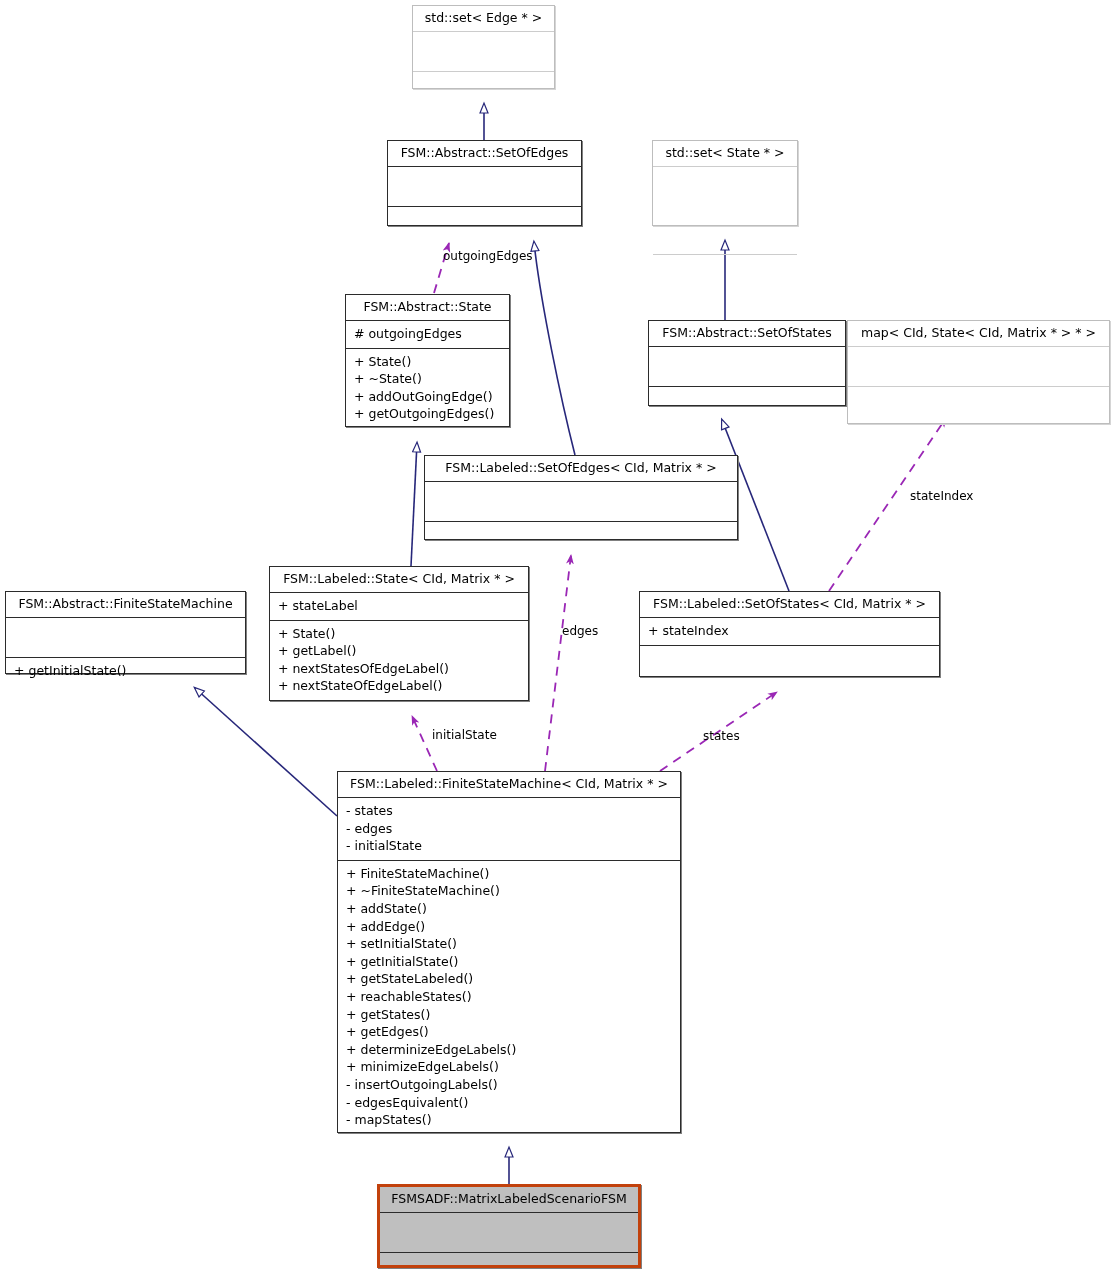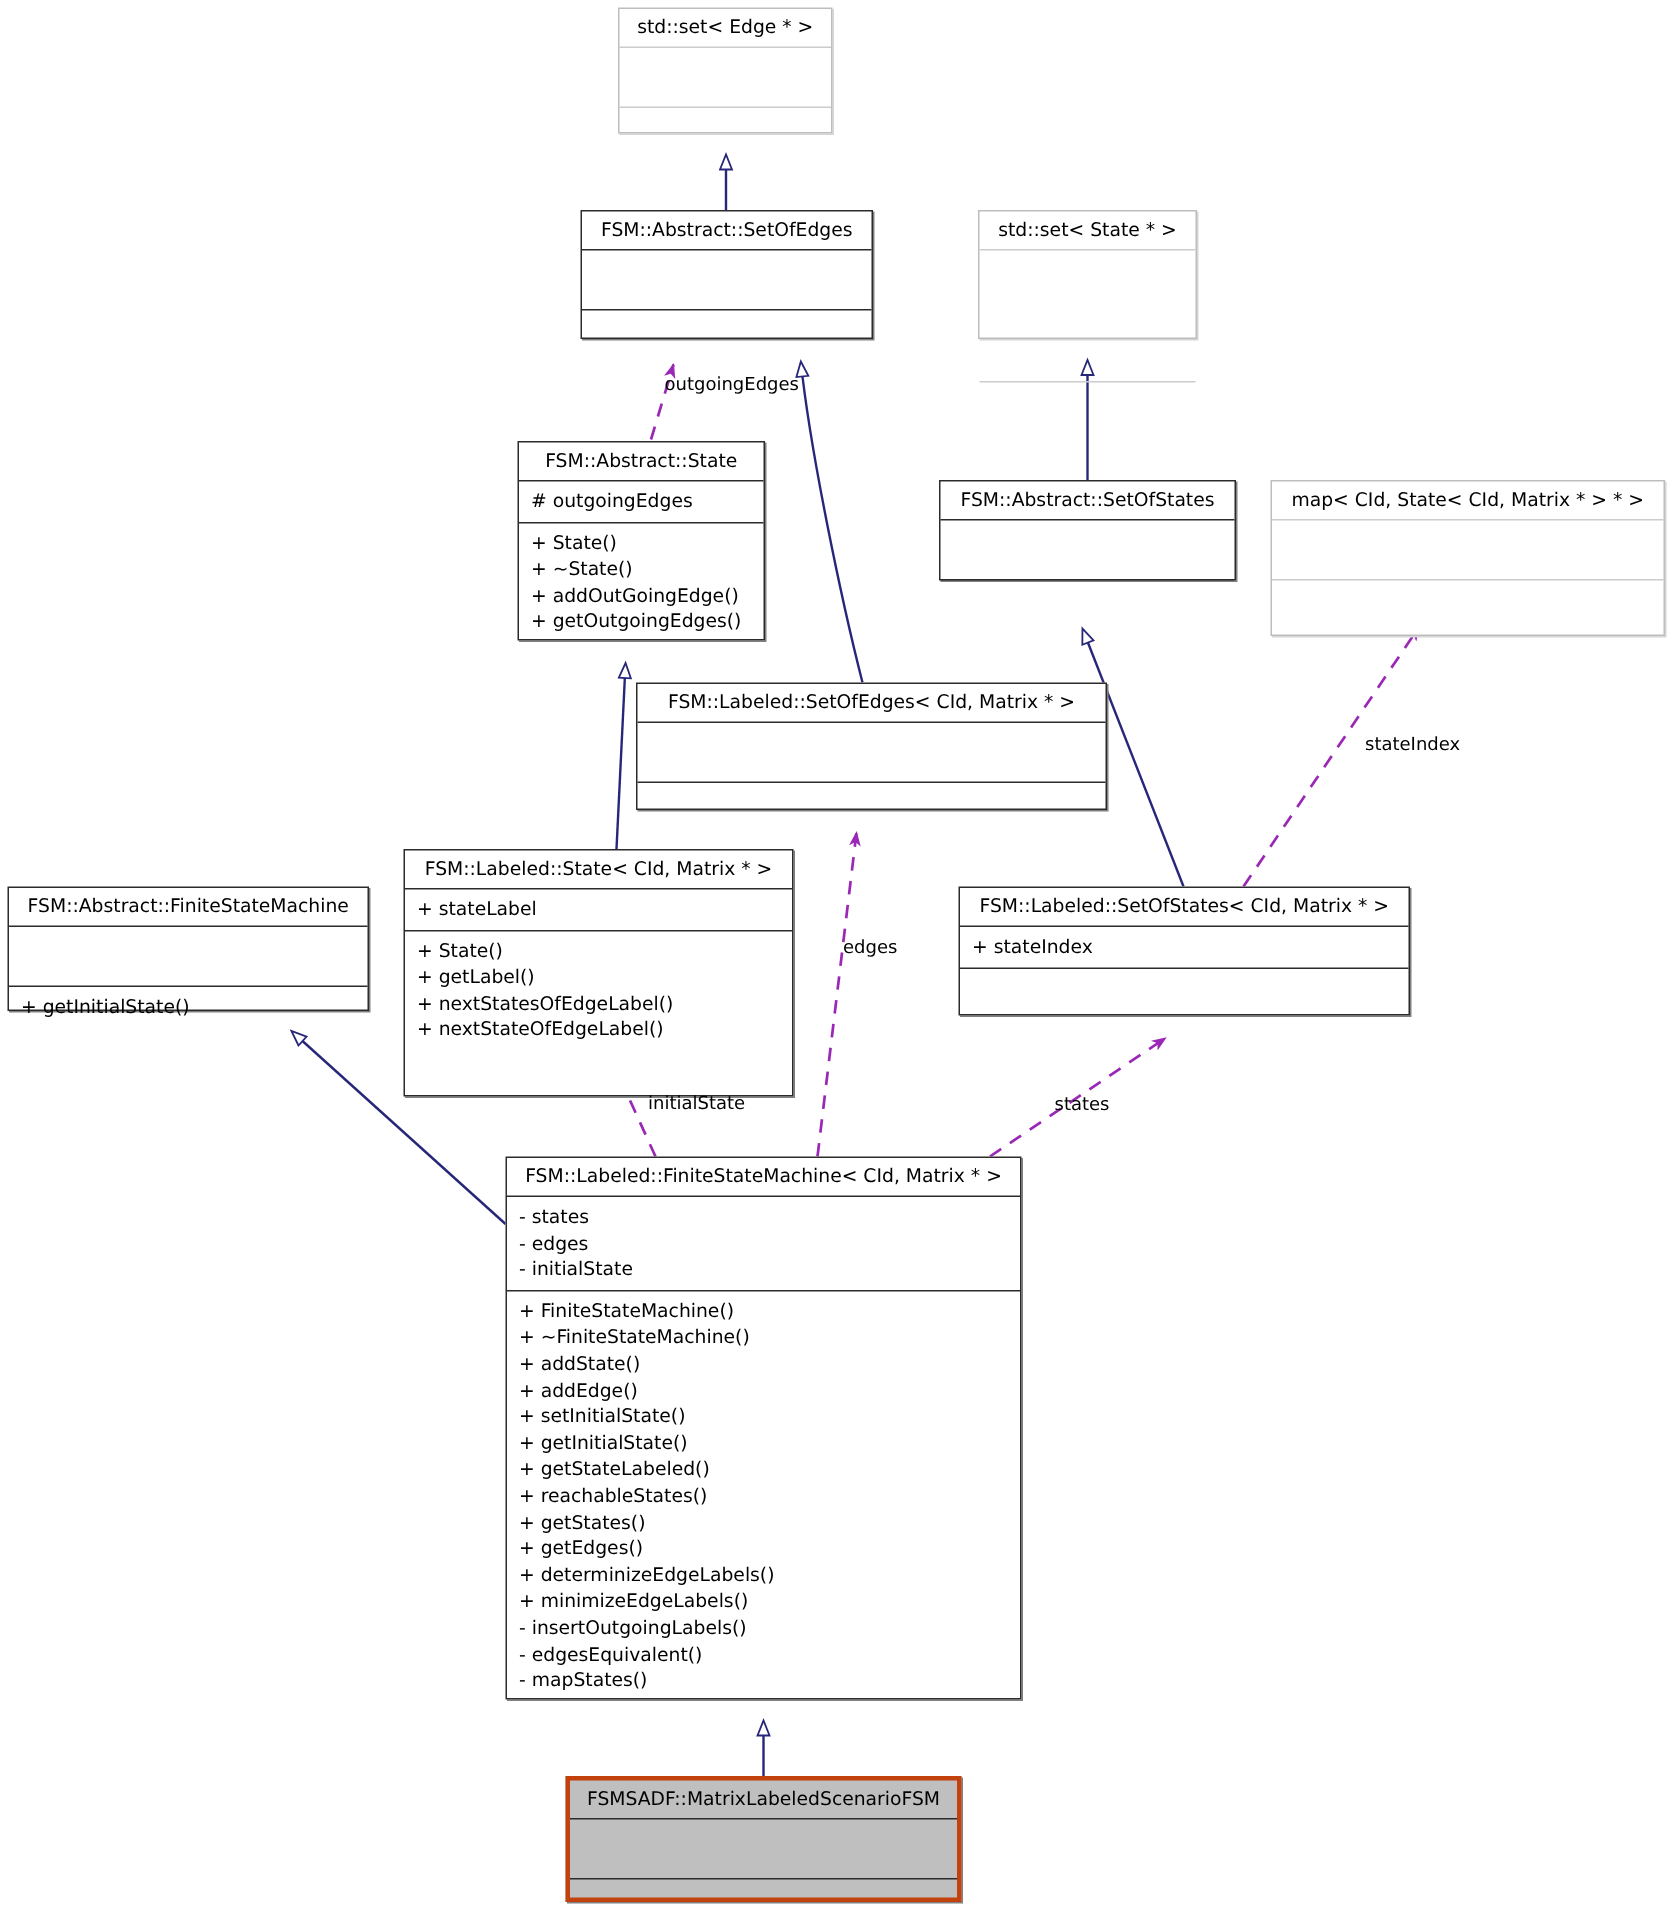--- a/index.html
+++ b/index.html
@@ -139,21 +139,21 @@
       <span class="member"># outgoingEdges</span>
     </div>
     <div class="node-ops">
       <span class="member">+ State()</span>
       <span class="member">+ ~State()</span>
       <span class="member">+ addOutGoingEdge()</span>
       <span class="member">+ getOutgoingEdges()</span>
     </div>
   </div>
 
-  <div class="node solid" style="left:626px; top:320px; width:198px; height:67px;">
+  <div class="node solid" style="left:648px; top:320px; width:198px; height:86px;">
     <div class="node-title">FSM::Abstract::SetOfStates</div>
     <div class="node-attrs empty"></div>
     <div class="node-ops empty"></div>
   </div>
 
   <div class="node faint" style="left:847px; top:320px; width:263px; height:104px;">
     <div class="node-title">map&lt; CId, State&lt; CId, Matrix * &gt; * &gt;</div>
     <div class="node-attrs empty"></div>
     <div class="node-ops empty"></div>
   </div>
@@ -165,21 +165,21 @@
   </div>
 
   <div class="node solid" style="left:5px; top:591px; width:241px; height:83px;">
     <div class="node-title">FSM::Abstract::FiniteStateMachine</div>
     <div class="node-attrs empty"></div>
     <div class="node-ops">
       <span class="member">+ getInitialState()</span>
     </div>
   </div>
 
-  <div class="node solid" style="left:269px; top:566px; width:260px; height:165px;">
+  <div class="node solid" style="left:269px; top:566px; width:260px; height:135px;">
     <div class="node-title">FSM::Labeled::State&lt; CId, Matrix * &gt;</div>
     <div class="node-attrs">
       <span class="member">+ stateLabel</span>
     </div>
     <div class="node-ops">
       <span class="member">+ State()</span>
       <span class="member">+ getLabel()</span>
       <span class="member">+ nextStatesOfEdgeLabel()</span>
       <span class="member">+ nextStateOfEdgeLabel()</span>
     </div>

